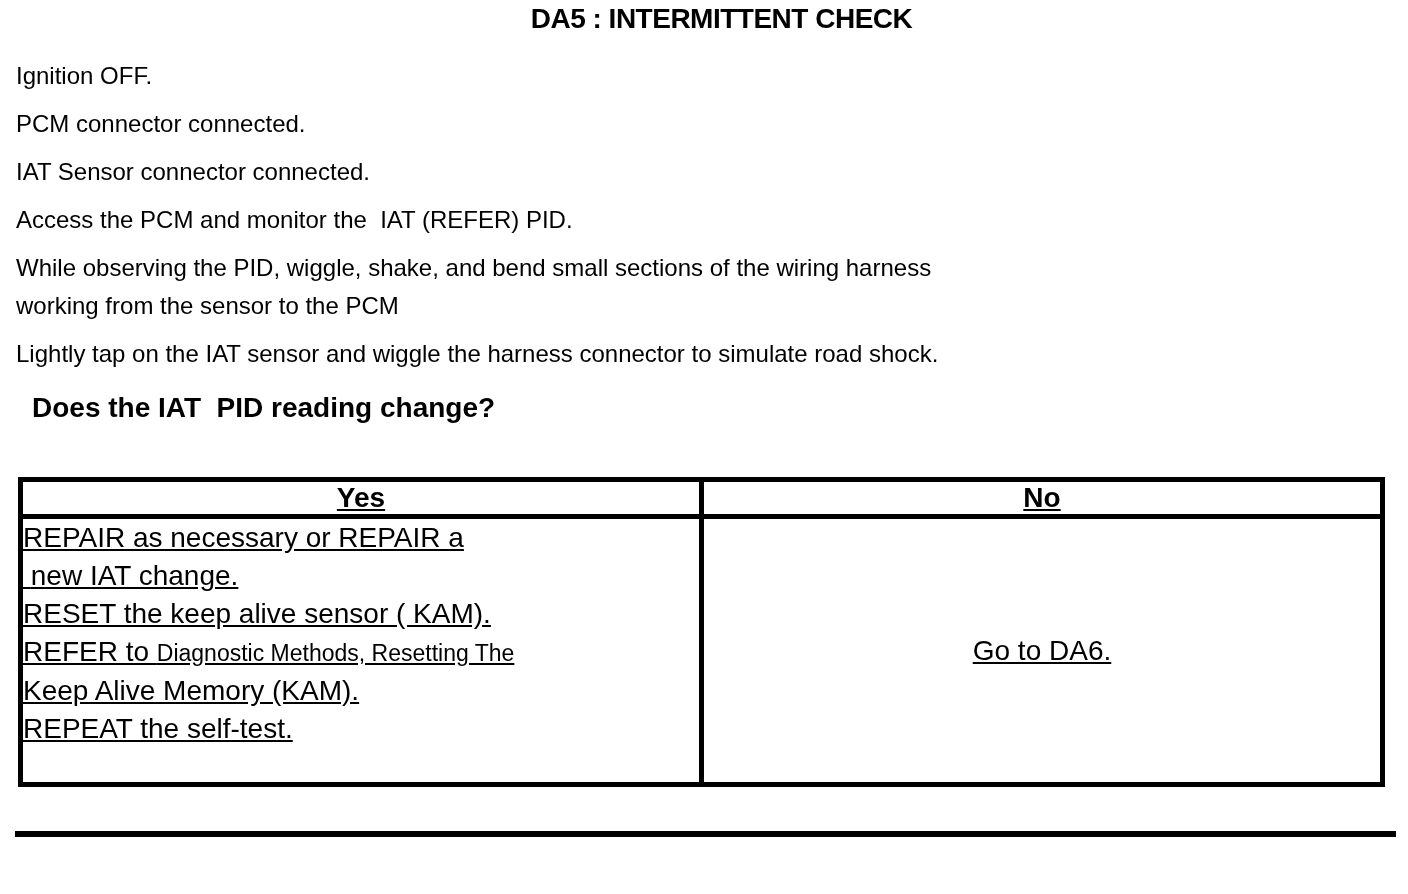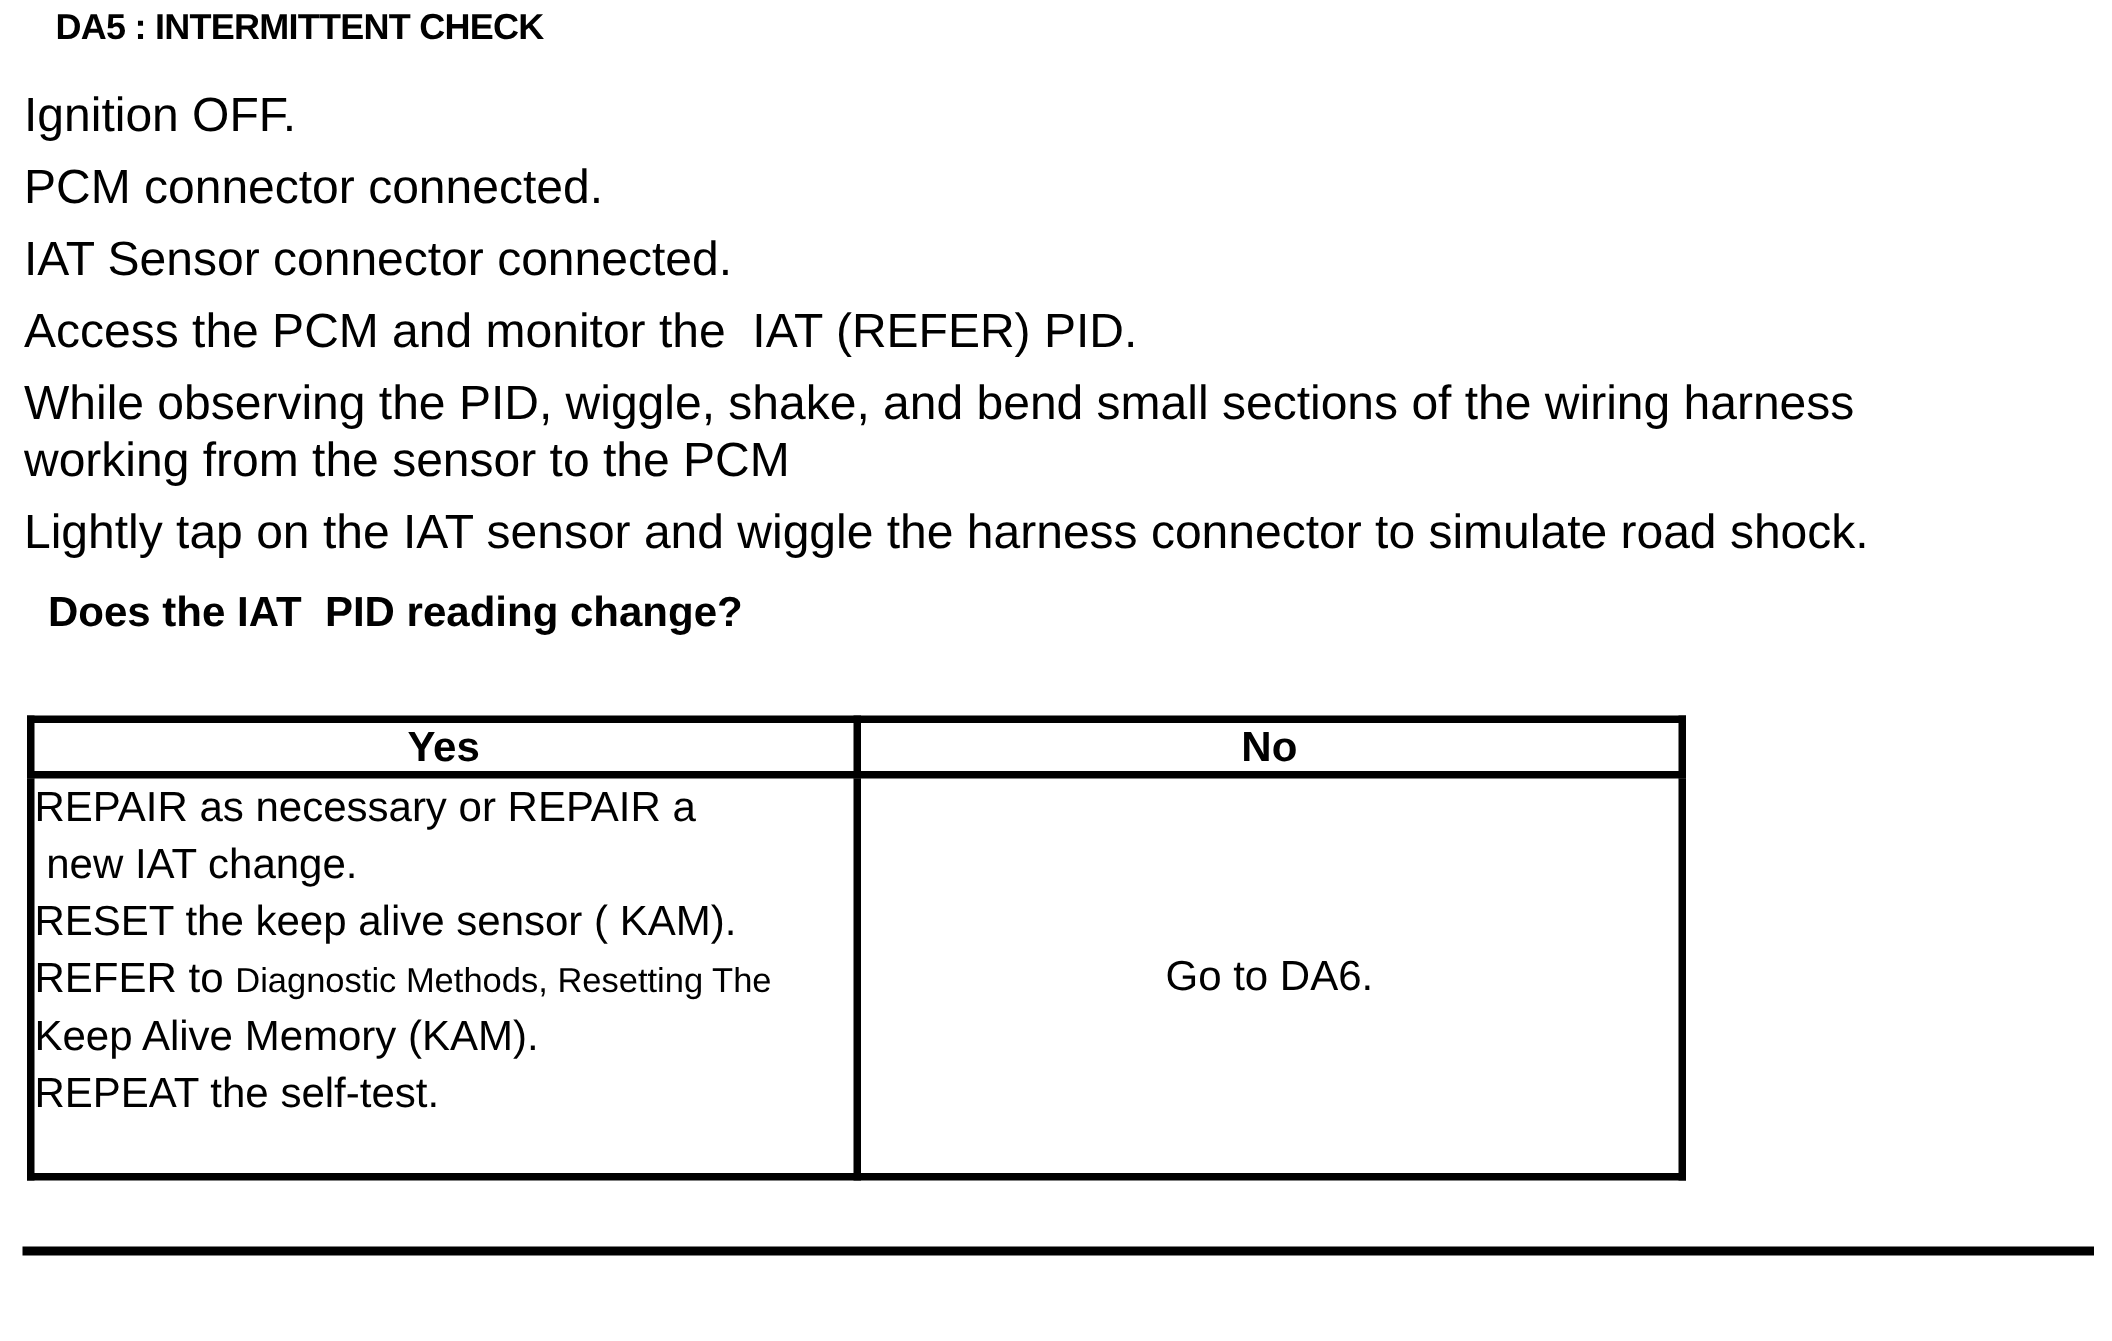--- a/index.html
+++ b/index.html
@@ -12,46 +12,48 @@
     height: 894px;
     overflow: hidden;
     font-family: "Liberation Sans", "DejaVu Sans", sans-serif;
     color: #000000;
   }
   .doc {
     padding: 5px 0 0 16px;
     width: 1390px;
   }
   .title {
-    font-size: 24px;
+    font-size: 28px;
     font-weight: bold;
     letter-spacing: -0.5px;
     line-height: 28px;
     margin: 0 0 24px 21px;
     white-space: pre-wrap;
+    text-align: center;
   }
   .step {
-    font-size: 32px;
+    font-size: 24px;
     line-height: 38px;
     margin: 0 0 10px 0;
     white-space: pre-wrap;
   }
   .question {
     font-size: 28px;
     font-weight: bold;
     line-height: 38px;
     margin: 16px;
     white-space: pre-wrap;
   }
   table.results {
     border-collapse: collapse;
     table-layout: fixed;
-    width: 1106px;
+    width: 1367px;
     height: 310px;
     margin: 50px 0 0 2px;
+    text-decoration: underline;
   }
   table.results th,
   table.results td {
     border: 5px solid #000000;
     font-size: 28px;
     padding: 0;
   }
   table.results th {
     height: 30px;
     font-weight: bold;

